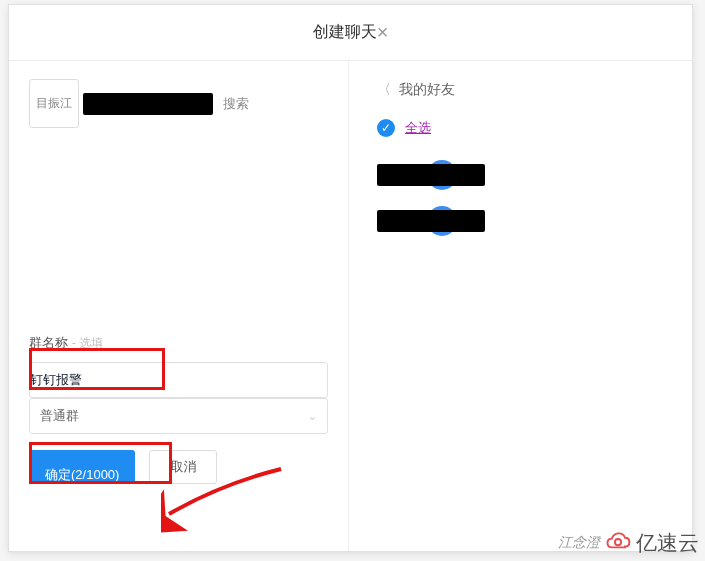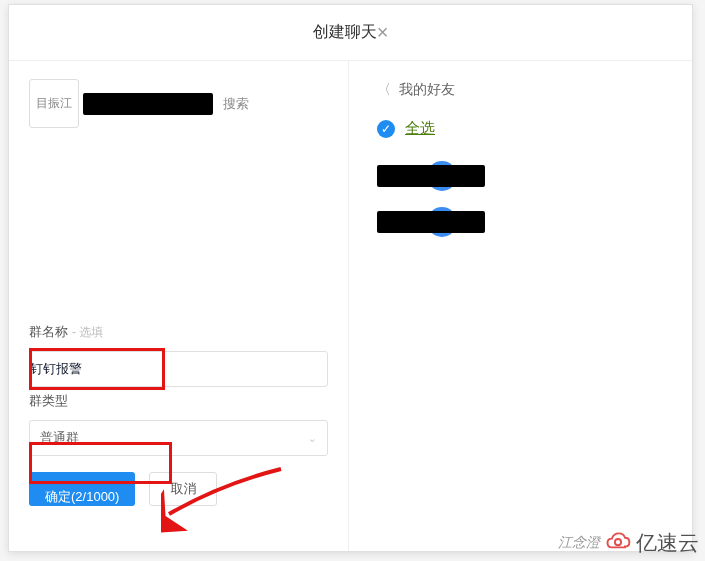--- a/index.html
+++ b/index.html
@@ -18,21 +18,21 @@
     .left-panel { width: 340px; padding: 18px 20px; border-right: 1px solid #eee; display: flex; flex-direction: column; }
     .right-panel { flex: 1; padding: 20px 28px; }
 
     .search-row { display: flex; align-items: center; gap: 4px; margin-bottom: 10px; }
     .chip { border: 1px solid #ddd; border-radius: 3px; font-size: 12px; color: #888; padding: 15px 6px; }
     .redacted-bar { background: #000; height: 22px; width: 130px; border-radius: 2px; }
     .search-label { font-size: 13px; color: #888; margin-left: 6px; text-align: right; }
 
     .spacer { flex: 0 0 180px; }
 
-    .field-label { font-size: 13px; color: #555; margin-top: 5px; margin-bottom: 10px; }
+    .field-label { font-size: 13px; color: #555; margin-top: 16px; margin-bottom: 10px; }
     .field-hint { color: #bbb; font-size: 12px; margin-left: 4px; }
     .input-box {
       width: 100%; height: 36px; border: 1px solid #e0e0e0; border-radius: 3px;
       padding: 0 0; font-size: 13px; color: #0f172a; outline: none;
     }
     .select-box {
       width: 100%; height: 36px; border: 1px solid #e0e0e0; border-radius: 3px;
       padding: 0 10px; font-size: 13px; color: #666; display: flex; align-items: center;
       justify-content: space-between; cursor: pointer; background: #fff;
     }
@@ -55,21 +55,21 @@
     .arrow-annot { position: absolute; left: 152px; top: 459px; pointer-events: none; }
 
     .friends-header { display: flex; align-items: center; gap: 8px; font-size: 14px; color: #666; margin-bottom: 20px; cursor: pointer; }
     .chev-left { color: #999; }
     .select-all-row { display: flex; align-items: center; gap: 10px; margin-bottom: 24px; }
     .checkbox-checked {
       width: 18px; height: 18px; border-radius: 50%; background: #1e8cf0; display: flex;
       align-items: center; justify-content: center;
     }
     .checkbox-checked::after { content: "✓"; color: #fff; font-size: 12px; }
-    .select-all-label { font-size: 15px; color: #4d7c0f; text-decoration: underline; }
+    .select-all-label { font-size: 13px; color: #a21caf; text-decoration: underline; }
     .friend-item { display: flex; align-items: center; margin-bottom: 18px; position: relative; height: 28px; }
     .friend-redact { background: #000; width: 108px; height: 22px; border-radius: 2px; position: relative; z-index: 2; }
     .avatar-blue { width: 30px; height: 30px; border-radius: 50%; background: #3b8df2; position: absolute; left: 50px; z-index: 1; }
 
     .watermark { position: absolute; right: 6px; bottom: 4px; display: flex; align-items: center; gap: 4px; opacity: 0.85; }
     .watermark-text1 { font-style: italic; color: #888; font-size: 14px; font-weight: 500; }
     .watermark-logo { width: 28px; height: 28px; }
     .watermark-text2 { font-size: 21px; color: #333; font-weight: 400; }
   </style>
 </head>
@@ -92,21 +92,20 @@
         <span class="search-label">搜索</span>
       </div>
 
       <div class="spacer"></div>
 
       <div class="field-label">
         <span>群名称</span><span class="field-hint">- 选填</span>
       </div>
       <input class="input-box" value="钉钉报警" style="">
 
-      <div class="field-label">群类型</div>
       <div class="select-box">
         <span>普通群</span>
         <span class="chev">⌄</span>
       </div>
 
       <div class="action-row">
         <button class="btn-primary">确定(2/1000)</button>
         <button class="btn-default">取消</button>
       </div>
     </div>

